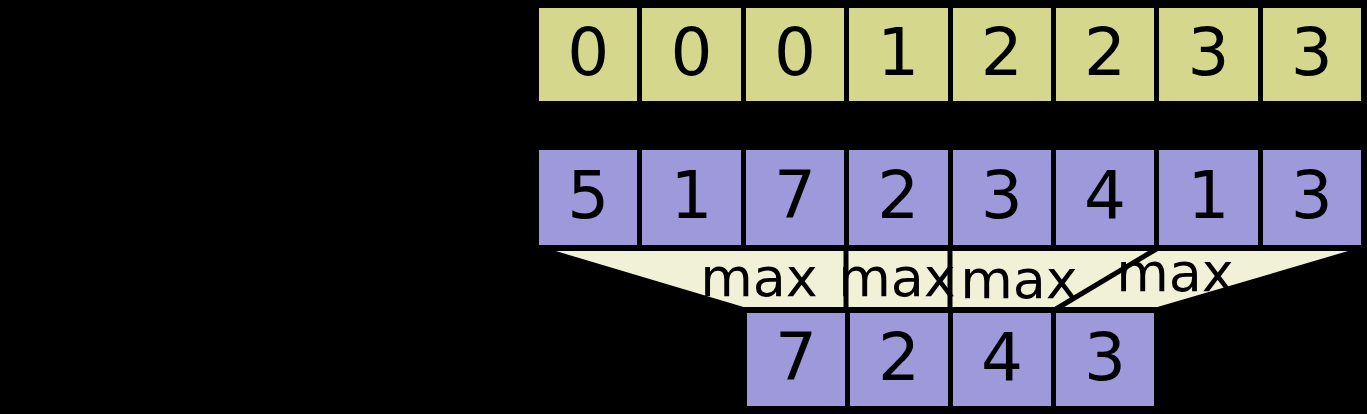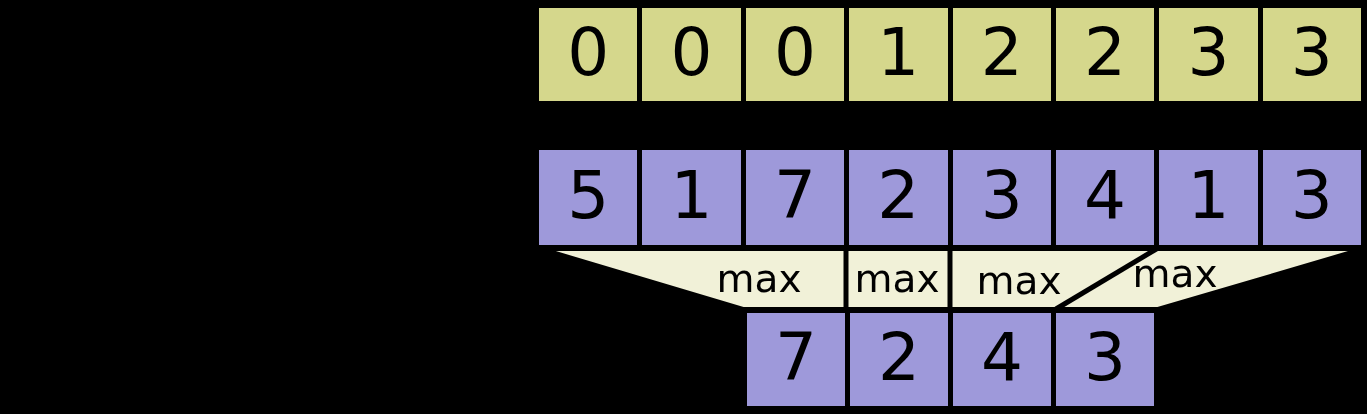--- a/index.html
+++ b/index.html
@@ -52,21 +52,21 @@
     stroke: var(--outline, #000);
     stroke-width: 4;
   }
   .funnel-divider {
     stroke: var(--outline, #000);
     stroke-width: 5;
   }
   .max-label {
     position: absolute;
     transform: translate(-50%, -50%);
-    font-size: 39px;
+    font-size: 54px;
     line-height: 1;
     color: var(--text, #000);
     white-space: nowrap;
   }
   .max-label-1 { left: 759px;  top: 278px; }
   .max-label-2 { left: 897px;  top: 278px; }
   .max-label-3 { left: 1019px; top: 280px; }
   .max-label-4 { left: 1175px; top: 273px; }
 </style>
 </head>

